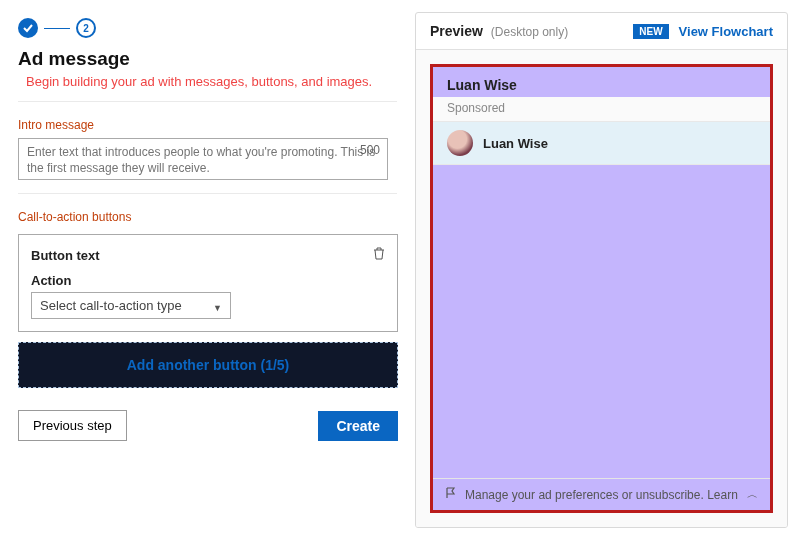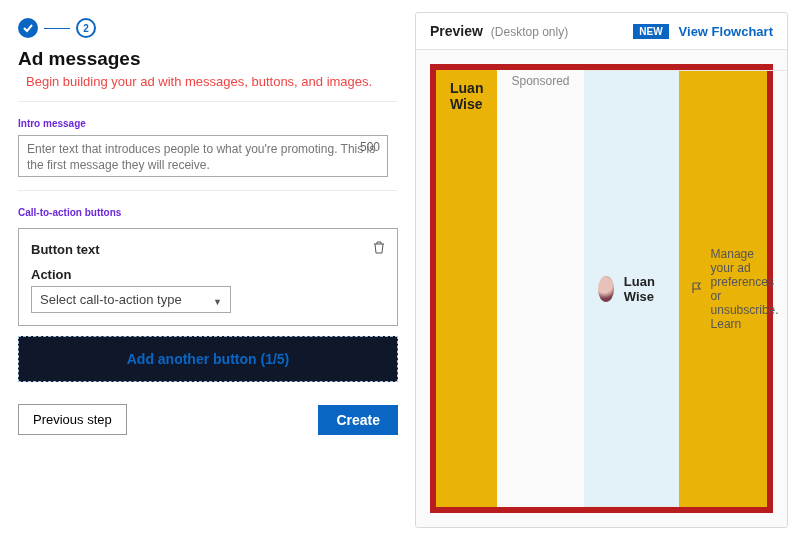--- a/index.html
+++ b/index.html
@@ -7,21 +7,21 @@
 .left { width: 415px; padding: 18px 18px 12px 18px; }
 .right { flex: 1; border: 1px solid #d9d9d9; border-radius: 3px; margin: 12px 12px 12px 0; display: flex; flex-direction: column; background: #fff; overflow: hidden; }
 .stepper { display: flex; align-items: center; gap: 6px; margin-bottom: 10px; }
 .step-circle { width: 20px; height: 20px; border-radius: 50%; display: flex; align-items: center; justify-content: center; font-size: 10px; font-weight: 600; }
 .step-done { background: #0a66c2; color: #fff; }
 .step-line { height: 1px; width: 26px; background: #0a66c2; }
 .step-active { background: #fff; border: 2px solid #0a66c2; color: #0a66c2; width: 20px; height: 20px; }
 h1 { font-size: 19px; font-weight: 700; color: #111; margin-bottom: 4px; }
 .sub { color: #ef4444; font-size: 13px; margin-bottom: 12px; margin-left: 8px; }
 .divider { border-bottom: 1px solid #eaeaea; margin: 10px 0 16px; }
-.section-label { font-size: 10px; font-weight: 700; color: #6d28d9; margin-bottom: 6px; }
+.section-label { font-size: 12px; font-weight: 400; color: #c2410c; margin-bottom: 6px; }
 .intro-box { border: 1px solid #aaa; padding: 6px 8px; font-size: 12px; color: #999; width: 370px; position: relative; resize: none; height: 42px; font-family: inherit; line-height: 1.3; }
 .counter { position: absolute; top: 5px; right: 8px; color: #666; font-size: 12px; }
 .intro-wrap { position: relative; width: 370px; }
 .cta-box { border: 1px solid #aaa; padding: 12px; width: 380px; margin-top: 10px; }
 .field-label { font-size: 13px; font-weight: 700; margin-bottom: 4px; display: flex; justify-content: space-between; align-items: center; }
 .trash { font-size: 13px; color: #555; cursor: pointer; }
 .input-wrap { position: relative; width: 350px; }
 .text-input { width: 100%; border: 1px solid #aaa; padding: 6px 40px 6px 8px; font-size: 13px; height: 30px; }
 .text-input::placeholder { color: #999; }
 .count2 { position: absolute; right: 8px; top: 6px; color: #666; font-size: 13px; }
@@ -32,21 +32,21 @@
 .footer-row { display: flex; justify-content: space-between; align-items: center; margin-top: 22px; width: 380px; }
 .btn-secondary { border: 1px solid #999; background: #fff; padding: 7px 14px; font-size: 13px; cursor: pointer; }
 .btn-primary { background: #0a66c2; color: #fff; border: none; padding: 7px 18px; font-size: 14px; font-weight: 600; cursor: pointer; }
 .preview-header { display: flex; justify-content: space-between; padding: 10px 14px; border-bottom: 1px solid #e0e0e0; }
 .preview-title { font-size: 14px; font-weight: 700; }
 .preview-note { color: #888; font-size: 12px; margin-left: 4px; }
 .right-actions { display: flex; align-items: center; gap: 10px; }
 .badge-new { background: #0a66c2; color: #fff; font-size: 10px; font-weight: 700; padding: 2px 6px; }
 .flow-link { color: #0a66c2; font-weight: 600; font-size: 13px; }
 .preview-body { flex: 1; padding: 14px; background: #fafafa; display: flex; overflow: hidden; }
-.card { background: #eab308; border: 6px solid #b91c1c; width: 100%; display: flex; }
+.card { background: #c4b5fd; border: 3px solid #b91c1c; width: 100%; display: flex; flex-direction: column; }
 .card-name { font-size: 14px; font-weight: 700; padding: 10px 14px 4px; }
 .sponsored { color: #888; font-size: 12px; padding: 4px 14px 6px; background: #fafafa; }
 .sender-row { background: #e3f1f8; display: flex; align-items: center; gap: 10px; padding: 8px 14px; border-top: 1px solid #e8e8e8; border-bottom: 1px solid #e8e8e8; }
 .avatar { width: 26px; height: 26px; border-radius: 50%; background: radial-gradient(circle at 40% 35%, #e8c2b8 40%, #7a3d4b 70%); }
 .sender-name { font-size: 13px; font-weight: 700; }
 .card-fill { flex: 1; }
 .manage-row { border-top: 1px solid #e5e5e5; padding: 8px 12px; display: flex; align-items: center; gap: 8px; font-size: 12px; color: #555; }
 .flag { font-size: 12px; }
 .chev { margin-left: auto; font-size: 11px; color: #555; }
 </style>
@@ -56,21 +56,21 @@
 <div class="left">
   <div class="stepper">
     <div class="step-circle step-done">
       <svg width="10" height="10" viewBox="0 0 10 10">
           <path d="M1 5 L4 8 L9 2" stroke="#fff" stroke-width="2" fill="none"></path>
         </svg>
     </div>
     <div class="step-line"></div>
     <div class="step-circle step-active">2</div>
   </div>
-  <h1>Ad messages</h1>
+  <h1>Ad message</h1>
   <div class="sub">Begin building your ad with messages, buttons, and images.</div>
   <div class="divider"></div>
 
   <div class="section-label">Intro message</div>
   <div class="intro-wrap">
     <textarea class="intro-box" placeholder="Enter text that introduces people to what you're promoting. This is the first message they will receive." style=""></textarea>
     <div class="counter">500</div>
   </div>
 
   <div class="divider"></div>

